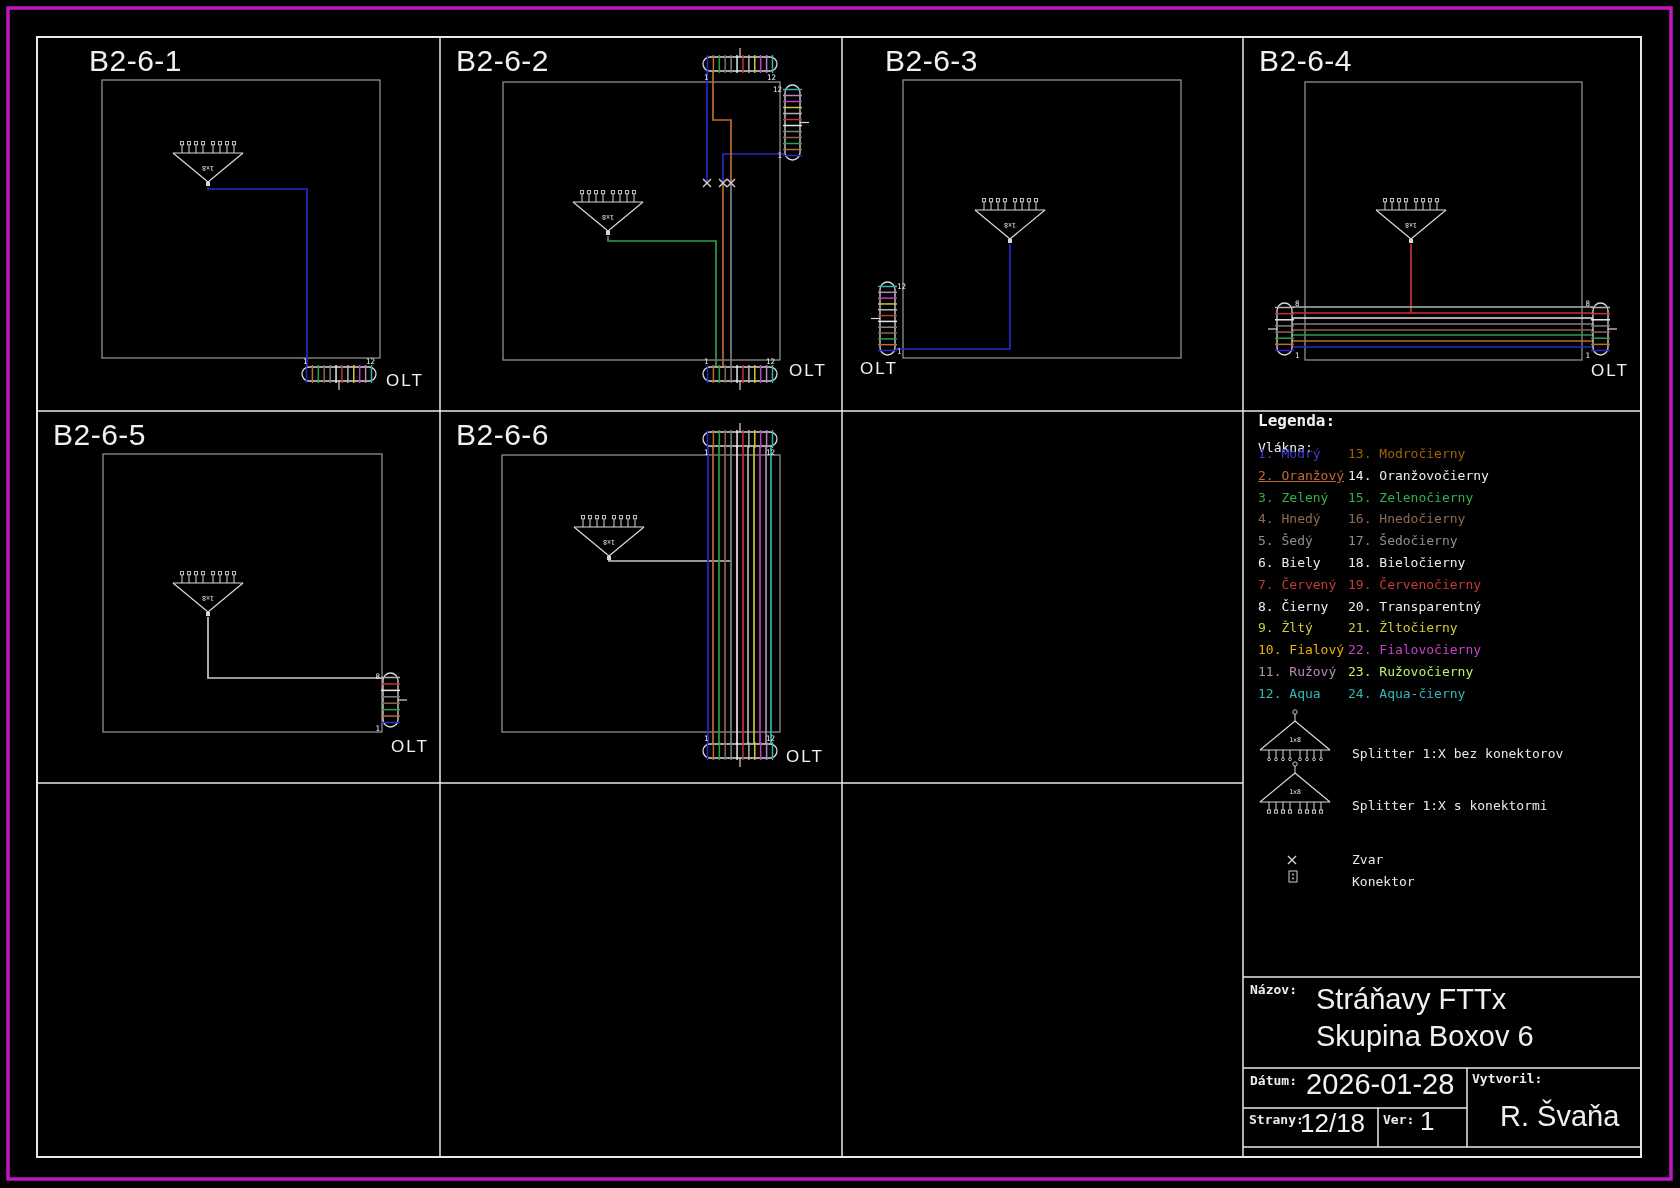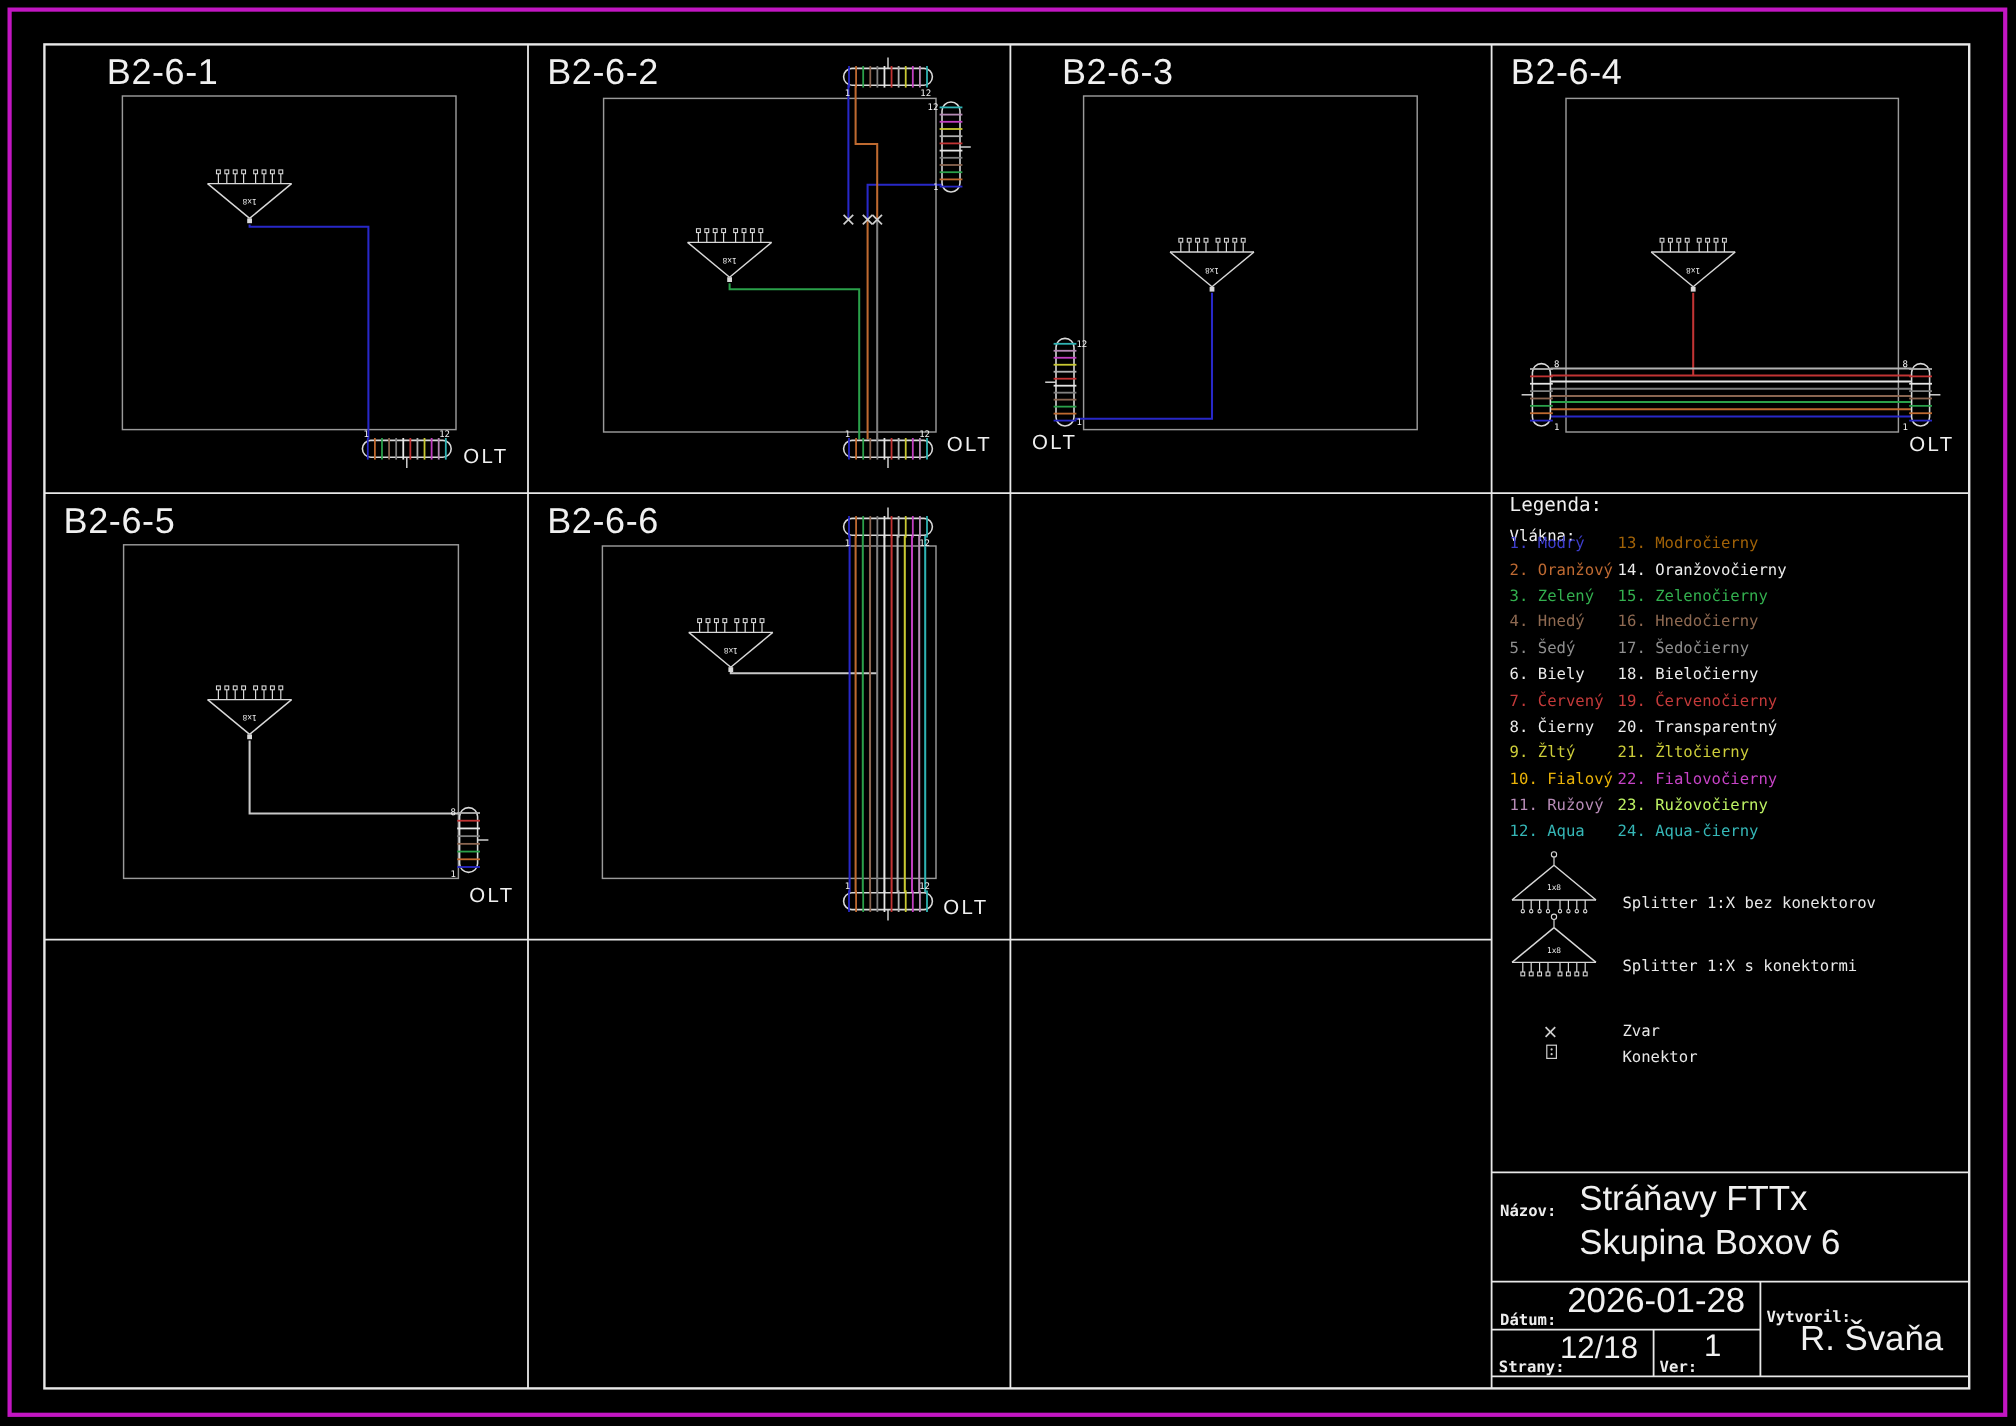--- a/index.html
+++ b/index.html
@@ -3,25 +3,25 @@
 <meta charset="utf-8">
 <style>
   html,body{margin:0;padding:0;background:#000;}
   .sheet{position:relative;width:1680px;height:1188px;background:#000;overflow:hidden;
          font-family:"Liberation Sans",sans-serif;}
   #dg{position:absolute;left:0;top:0;}
   .t{position:absolute;color:#f0f0f0;white-space:pre;line-height:1;}
   .pt{font-size:30px;letter-spacing:.5px;}
   .olt{font-size:17px;letter-spacing:2px;}
   .li{font-family:"DejaVu Sans Mono",monospace;font-size:13px;}
-  .legend-head{font-family:"DejaVu Sans Mono",monospace;font-weight:normal;font-size:16px;left:1258px;top:413px;}
+  .legend-head{font-family:"DejaVu Sans Mono",monospace;font-weight:bold;font-size:16px;left:1258px;top:413px;}
   .legend-sub{font-family:"DejaVu Sans Mono",monospace;font-size:13px;left:1258px;top:441px;}
   .sym-label{font-family:"DejaVu Sans Mono",monospace;font-size:13px;left:1352px;color:#e8e8e8;}
   .sym1{top:747px}.sym2{top:799px}.sym3{top:853px}.sym4{top:875px}
-  .tb-label{font-family:"DejaVu Sans Mono",monospace;font-weight:bold;font-size:13px;color:#ededed;margin-top:20px;}
+  .tb-label{font-family:"DejaVu Sans Mono",monospace;font-weight:bold;font-size:13px;color:#ededed;}
   .l-nazov{left:1250px;top:983px}.l-datum{left:1250px;top:1074px}.l-vytvoril{left:1472px;top:1072px}
   .l-strany{left:1249px;top:1113px}.l-ver{left:1383px;top:1113px}
   .v-title1{left:1316px;top:985px;font-size:29px}
   .v-title2{left:1316px;top:1022px;font-size:29px}
   .v-datum{left:1306px;top:1070px;font-size:29px}
   .v-name{left:1500px;top:1102px;font-size:29px}
   .v-strany{left:1300px;top:1110px;font-size:26px}
   .v-ver{left:1420px;top:1108px;font-size:26px}
 </style>
 </head>
@@ -407,21 +407,21 @@
       <line x1="1288" y1="864" x2="1296" y2="856" stroke="#cfcfcf" stroke-width="1.4"></line>
       <rect x="1289" y="871" width="8" height="11" fill="none" stroke="#cfcfcf" stroke-width="1"></rect>
       <circle cx="1293" cy="874.5" r="0.9" fill="#cfcfcf"></circle>
       <circle cx="1293" cy="878.5" r="0.9" fill="#cfcfcf"></circle>
     </svg>
 
   <div class="t legend-head">Legenda:</div>
   <div class="t legend-sub">Vlákna:</div>
   <div id="legend-items">
       <div class="t li" style="left: 1258px; top: 447px; color: rgb(61, 61, 204);">1. Modrý</div>
-      <div class="t li" style="left: 1258px; top: 469px; color: rgb(191, 106, 50);">2. Oranžový</div>
+      <div class="t li" style="left: 1258px; top: 469px; color: rgb(191, 106, 50); text-decoration: underline;">2. Oranžový</div>
       <div class="t li" style="left: 1258px; top: 491px; color: rgb(51, 176, 79);">3. Zelený</div>
       <div class="t li" style="left: 1258px; top: 512px; color: rgb(143, 106, 82);">4. Hnedý</div>
       <div class="t li" style="left: 1258px; top: 534px; color: rgb(143, 143, 143);">5. Šedý</div>
       <div class="t li" style="left: 1258px; top: 556px; color: rgb(236, 236, 236);">6. Biely</div>
       <div class="t li" style="left: 1258px; top: 578px; color: rgb(196, 58, 58);">7. Červený</div>
       <div class="t li" style="left: 1258px; top: 600px; color: rgb(236, 236, 236);">8. Čierny</div>
       <div class="t li" style="left: 1258px; top: 621px; color: rgb(205, 205, 58);">9. Žltý</div>
       <div class="t li" style="left: 1258px; top: 643px; color: #eab308;">10. Fialový</div>
       <div class="t li" style="left: 1258px; top: 665px; color: rgb(183, 140, 183);">11. Ružový</div>
       <div class="t li" style="left: 1258px; top: 687px; color: rgb(53, 183, 183);">12. Aqua</div>

